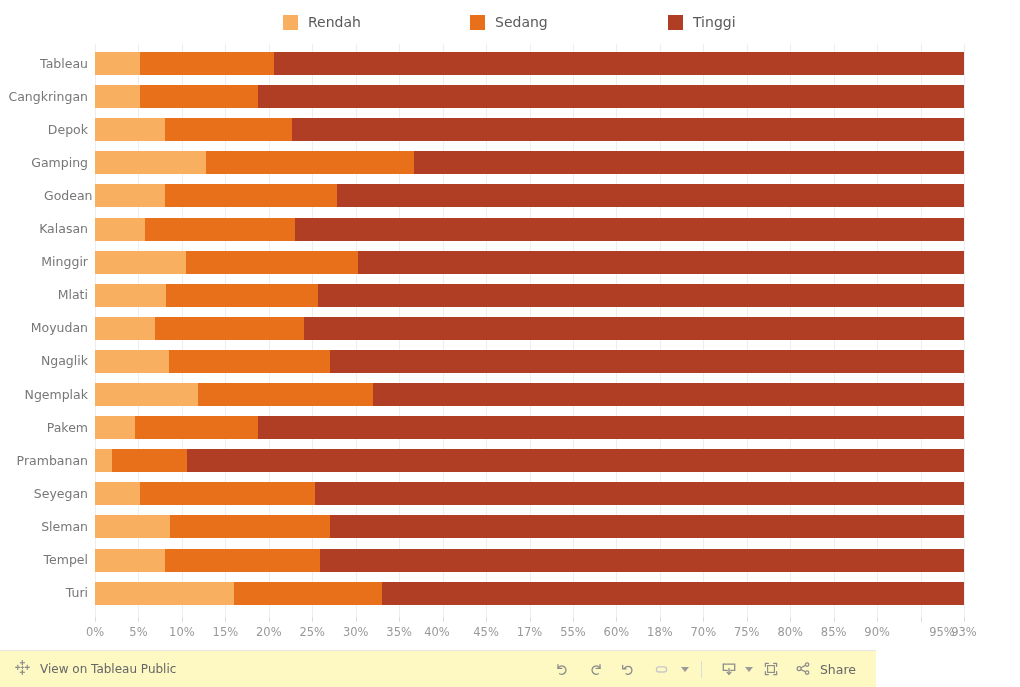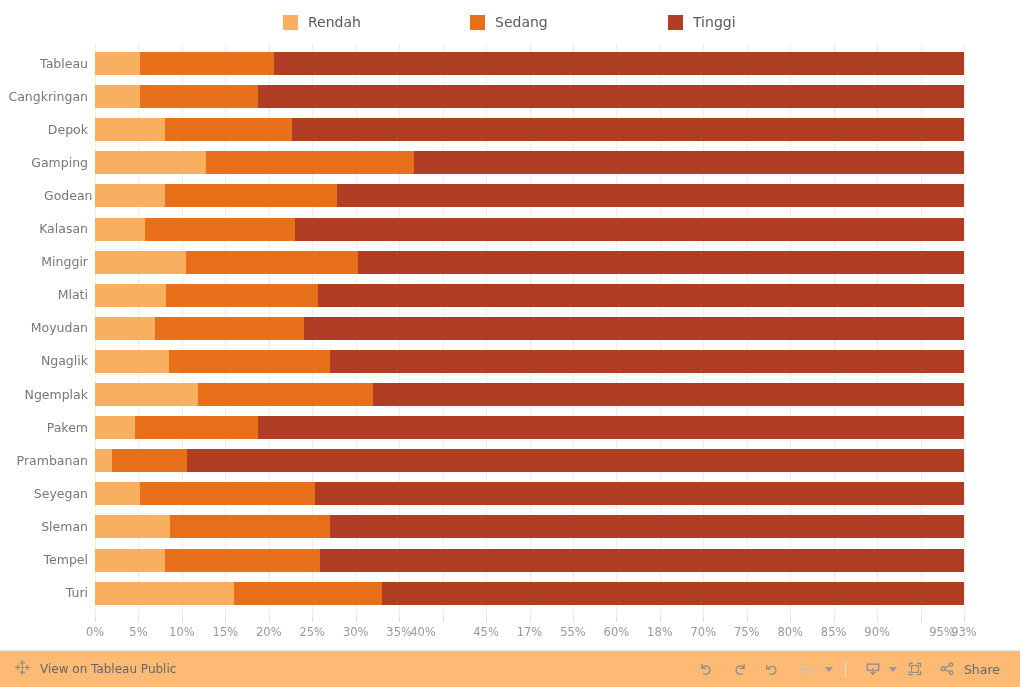--- a/index.html
+++ b/index.html
@@ -38,22 +38,22 @@
   
   #xaxis { position:absolute; left:95px; top:573px; width:869px; height:30px; }
   .xtick-mark { position:absolute; top:0; width:1px; height:5px; background:#dddddd; }
   .xtick-label {
     position:absolute; top:8px; font-size:11.5px; color:#999999;
     transform:translateX(-50%); white-space:nowrap;
   }
 
   
   #footer {
-    position:absolute; left:0; bottom:0; width:1020px; height:37px;
-    background:#fdba74; border-top:1px solid #e5e5e5;
+    position:absolute; left:0; bottom:0; width:876px; height:37px;
+    background:#fef9c3; border-top:1px solid #e5e5e5;
     display:flex; align-items:center; justify-content:space-between;
     padding:0 14px;
   }
   #footer-left { display:flex; align-items:center; gap:9px; }
   #tableau-public-link {
     font-size:12px; color:#666666; text-decoration:none; white-space:nowrap;
   }
   #footer-right { display:flex; align-items:center; gap:3px; }
   .tb-btn {
     width:30px; height:26px; display:flex; align-items:center;
@@ -229,21 +229,21 @@
         <div class="xtick-label" style="left: 130.35px;">15%</div>
         <div class="xtick-mark" style="left: 173.8px;"></div>
         <div class="xtick-label" style="left: 173.8px;">20%</div>
         <div class="xtick-mark" style="left: 217.25px;"></div>
         <div class="xtick-label" style="left: 217.25px;">25%</div>
         <div class="xtick-mark" style="left: 260.7px;"></div>
         <div class="xtick-label" style="left: 260.7px;">30%</div>
         <div class="xtick-mark" style="left: 304.15px;"></div>
         <div class="xtick-label" style="left: 304.15px;">35%</div>
         <div class="xtick-mark" style="left: 347.6px;"></div>
-        <div class="xtick-label" style="left: 328px;">40%</div>
+        <div class="xtick-label" style="left: 342px;">40%</div>
         <div class="xtick-mark" style="left: 391.05px;"></div>
         <div class="xtick-label" style="left: 391.05px;">45%</div>
         <div class="xtick-mark" style="left: 434.5px;"></div>
         <div class="xtick-label" style="left: 434.5px;">17%</div>
         <div class="xtick-mark" style="left: 477.95px;"></div>
         <div class="xtick-label" style="left: 477.95px;">55%</div>
         <div class="xtick-mark" style="left: 521.4px;"></div>
         <div class="xtick-label" style="left: 521.4px;">60%</div>
         <div class="xtick-mark" style="left: 564.85px;"></div>
         <div class="xtick-label" style="left: 564.85px;">18%</div>

